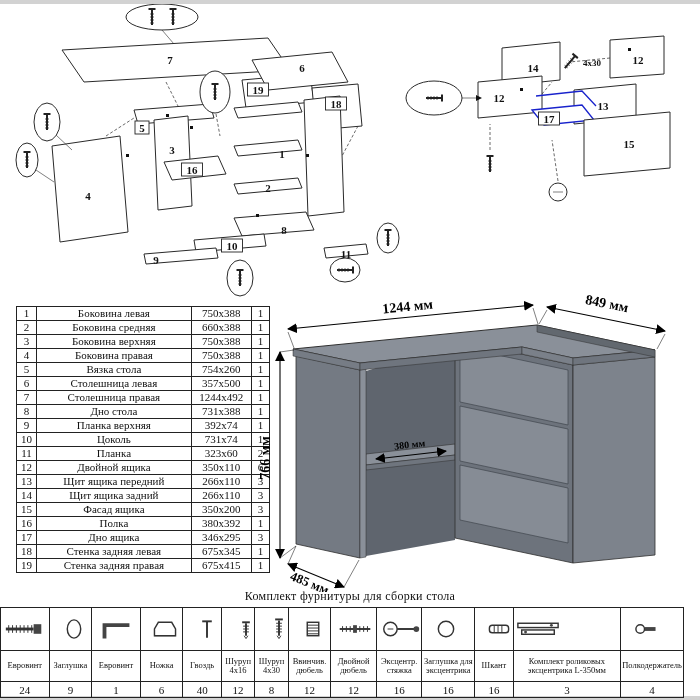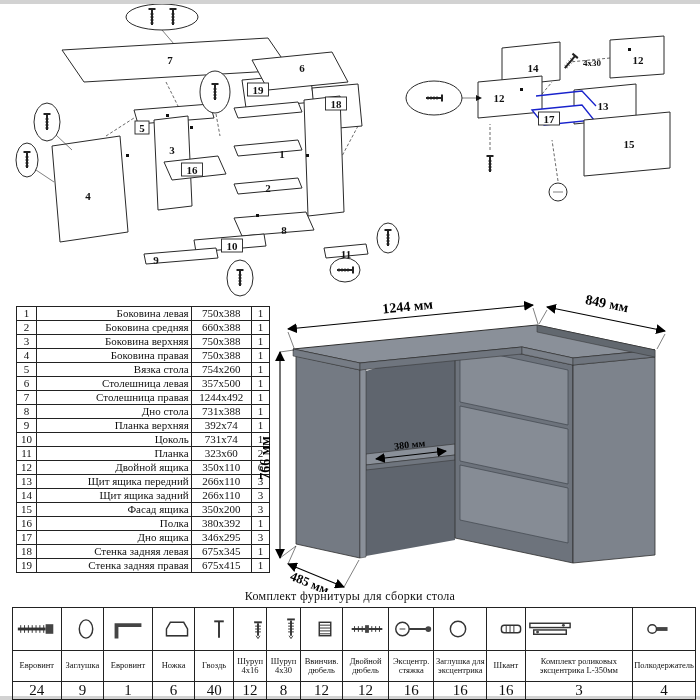--- a/index.html
+++ b/index.html
@@ -13,35 +13,35 @@
   .callout{fill:#fff;stroke:#2a2a2a;stroke-width:1;}
   .dlab{font:600 11px "Liberation Serif",serif;fill:#111;}
   .dlab.small{font:600 9px "Liberation Serif",serif;}
   .dbox{fill:#fff;stroke:#222;stroke-width:0.9;}
   .sq{fill:#111;}
   
   #parts-wrap{position:absolute;left:16px;top:306px;width:254px;}
   #parts-table{border-collapse:collapse;width:100%;table-layout:fixed;}
   #parts-table td{border:1px solid #222;font-size:11px;line-height:13px;height:13px;
                   padding:0 2px;text-align:center;white-space:nowrap;overflow:hidden;}
-  #parts-table td.c-name{text-align:right;}
+  #parts-table td.c-name{text-align:center;}
   
   .dim{font:bold 14px "Liberation Serif",serif;fill:#000;}
   .dim.small{font:bold 10px "Liberation Serif",serif;}
   .dimline{stroke:#000;stroke-width:1.1;fill:none;}
   .extline{stroke:#000;stroke-width:0.5;fill:none;}
   
   #hw-title{position:absolute;left:0;top:589px;width:700px;text-align:center;
             font-size:12px;letter-spacing:0.3px;}
-  #hw-wrap{position:absolute;left:12px;top:607px;width:684px;}
+  #hw-wrap{position:absolute;left:0;top:607px;width:684px;}
   #hardware-table{border-collapse:collapse;table-layout:fixed;width:684px;}
   #hardware-table td{border:1px solid #222;text-align:center;vertical-align:middle;padding:0 1px;overflow:hidden;}
   #hardware-table tr.icons td{height:42px;}
   #hardware-table tr.labels td{height:30px;font-size:8.5px;line-height:9.5px;}
-  #hardware-table tr.qty td{height:15px;font-size:15px;margin-left:33px;}
+  #hardware-table tr.qty td{height:15px;font-size:11px;margin-left:33px;}
   .o{fill:none;stroke:#333;stroke-width:1.5;}
   .f{fill:#444;stroke:none;}
   .s1{stroke:#333;stroke-width:1;fill:none;}
   .s2{stroke:#333;stroke-width:2;fill:none;}
   .s3{stroke:#333;stroke-width:3;fill:none;}
 </style>
 </head>
 <body>
 
 <div id="page">

